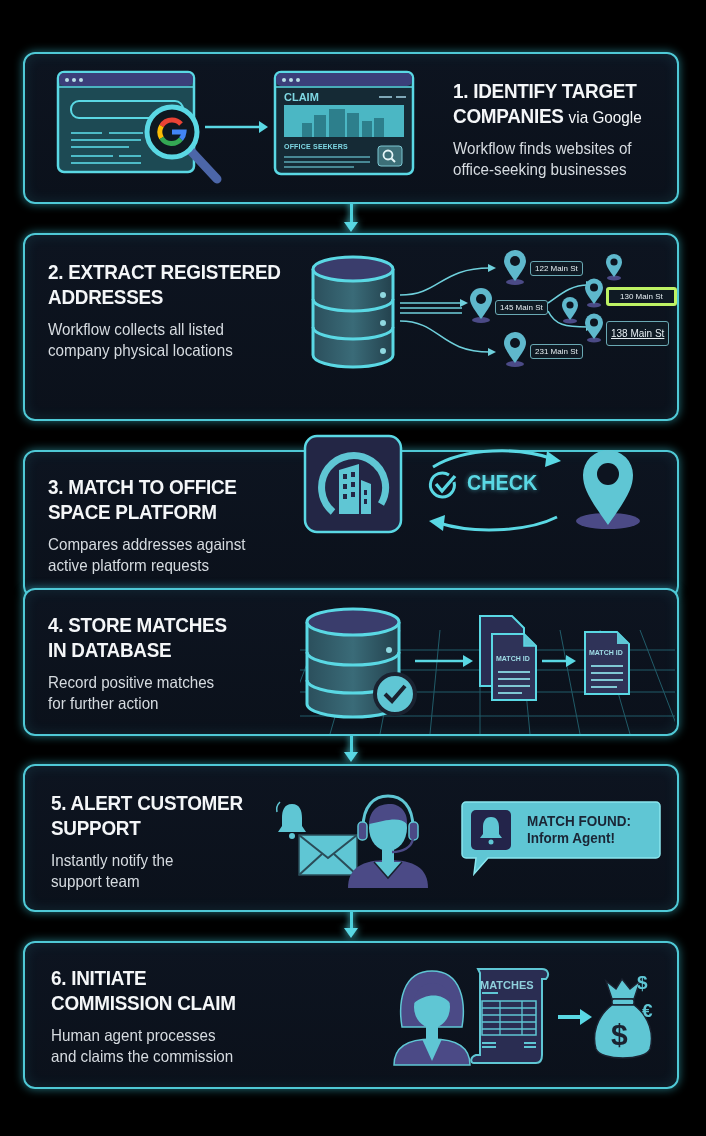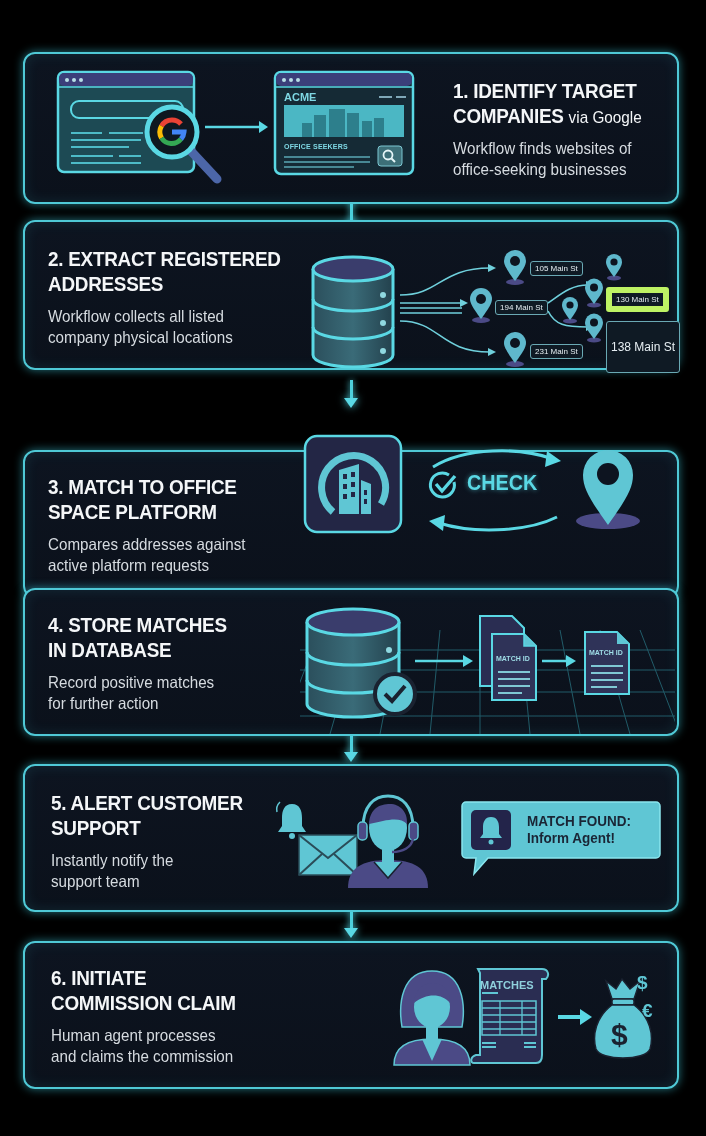--- a/index.html
+++ b/index.html
@@ -105,24 +105,24 @@
     <rect x="104" y="75" width="24" height="20" rx="3" fill="#3d6f78" stroke="#7dc7d2" stroke-width="1"></rect>
     <circle cx="114" cy="84" r="4.5" fill="none" stroke="#e6f6f8" stroke-width="1.8"></circle>
       <line x1="117.5" y1="87.5" x2="121" y2="91" stroke="#e6f6f8" stroke-width="2"></line>
     <g stroke="#5aa8b4" stroke-width="1.6">
         <line x1="10" y1="86" x2="96" y2="86"></line>
         <line x1="10" y1="91" x2="96" y2="91"></line>
         <line x1="10" y1="96" x2="80" y2="96"></line>
       </g>
   </svg>
 </div>
-<div class="ill" style="left:284px;top:91px;font-size:11px;font-weight:bold;color:#7fd8e4;">ACME</div>
+<div class="ill" style="left:284px;top:91px;font-size:11px;font-weight:bold;color:#7fd8e4;">CLAIM</div>
 <div class="ill" style="left:284px;top:143px;font-size:7px;font-weight:bold;color:#7fd8e4;letter-spacing:.2px;">OFFICE SEEKERS</div>
 
-<div class="step" style="top:220px;height:150px;">
+<div class="step" style="top:233px;height:188px;">
   <div class="title" style="left:23px;top:24px;">
     <div>2. EXTRACT REGISTERED</div>
     <div>ADDRESSES</div>
   </div>
   <div class="desc" style="left:23px;top:84px;">
     <div>Workflow collects all listed</div>
     <div>company physical locations</div>
   </div>
 </div>
 <div class="ill" style="left:311px;top:255px;">
@@ -209,24 +209,24 @@
     </svg>
   </div>
 <div class="ill" style="left:584px;top:313px;">
     <svg width="20" height="30">
       <ellipse cx="10" cy="27" rx="7" ry="2.5" fill="#4b4a86"></ellipse>
       <path d="M10 26 C3 17 1 13 1 9.5 A9 9 0 0 1 19 9.5 C19 13 17 17 10 26 Z" fill="#5fb8cc"></path>
       <circle cx="10" cy="9.5" r="4" fill="#0d1420"></circle>
     </svg>
   </div>
 
-<div class="ill" style="left:530px;top:261px;font-size:8px;padding:2px 4px;border:1px solid #6aa9b4;border-radius:3px;background:#0f1a24;color:#e6eef2;">105 Main St</div>
-<div class="ill" style="left:495px;top:300px;font-size:8px;padding:2px 4px;border:1px solid #6aa9b4;border-radius:3px;background:#0f1a24;color:#e6eef2;">194 Main St</div>
-<div class="ill" style="left:606px;top:287px;font-size:8px;padding:2px 4px;border:6px solid #bef264;border-radius:3px;background:#0f1a24;color:#e6eef2;">130 Main St</div>
-<div class="ill" style="left:606px;top:321px;font-size:12px;padding:18px 4px;border:1px solid #6aa9b4;border-radius:3px;background:#0f1a24;color:#e6eef2;">138 Main St</div>
+<div class="ill" style="left:530px;top:261px;font-size:8px;padding:2px 4px;border:1px solid #6aa9b4;border-radius:3px;background:#0f1a24;color:#e6eef2;">122 Main St</div>
+<div class="ill" style="left:495px;top:300px;font-size:8px;padding:2px 4px;border:1px solid #6aa9b4;border-radius:3px;background:#0f1a24;color:#e6eef2;">145 Main St</div>
+<div class="ill" style="left:606px;top:287px;font-size:8px;padding:2px 11px;border:3px solid #bef264;border-radius:3px;background:#0f1a24;color:#e6eef2;">130 Main St</div>
+<div class="ill" style="left:606px;top:321px;font-size:10px;padding:6px 4px;border:1px solid #6aa9b4;border-radius:3px;background:#0f1a24;color:#e6eef2;text-decoration:underline;">138 Main St</div>
 <div class="ill" style="left:530px;top:344px;font-size:8px;padding:2px 4px;border:1px solid #6aa9b4;border-radius:3px;background:#0f1a24;color:#e6eef2;">231 Main St</div>
 
 <div class="step" style="top:410px;height:148px;margin-top:40px;">
   <div class="title" style="left:23px;top:22px;">
     <div>3. MATCH TO OFFICE</div>
     <div>SPACE PLATFORM</div>
   </div>
   <div class="desc" style="left:23px;top:82px;">
     <div>Compares addresses against</div>
     <div>active platform requests</div>

